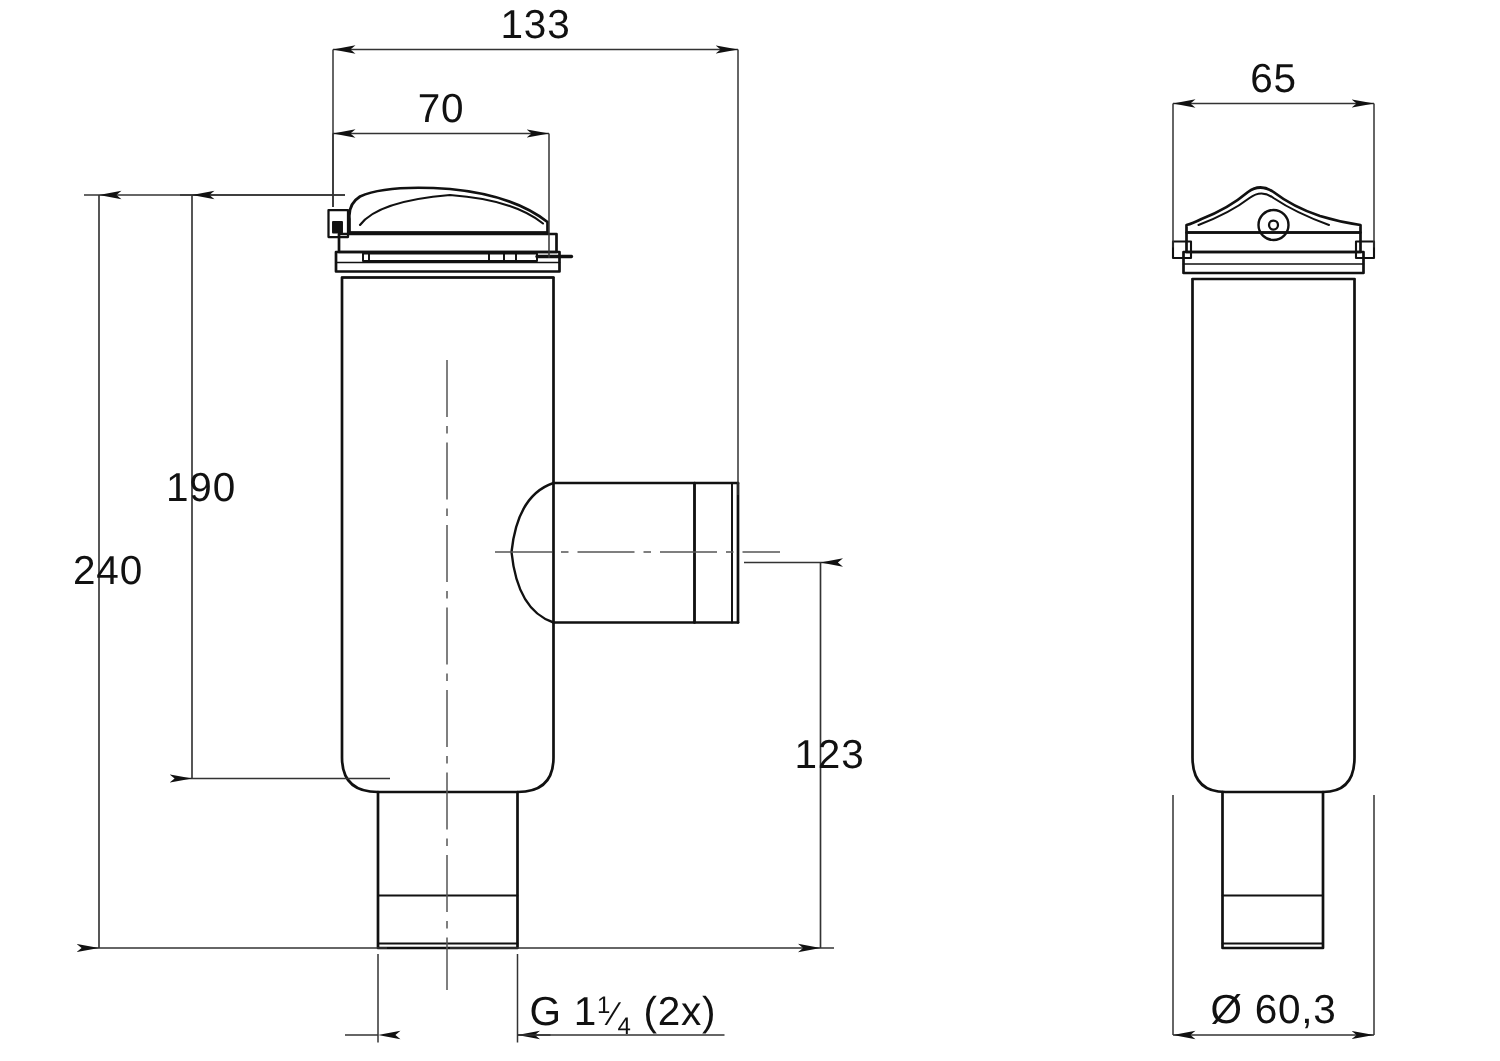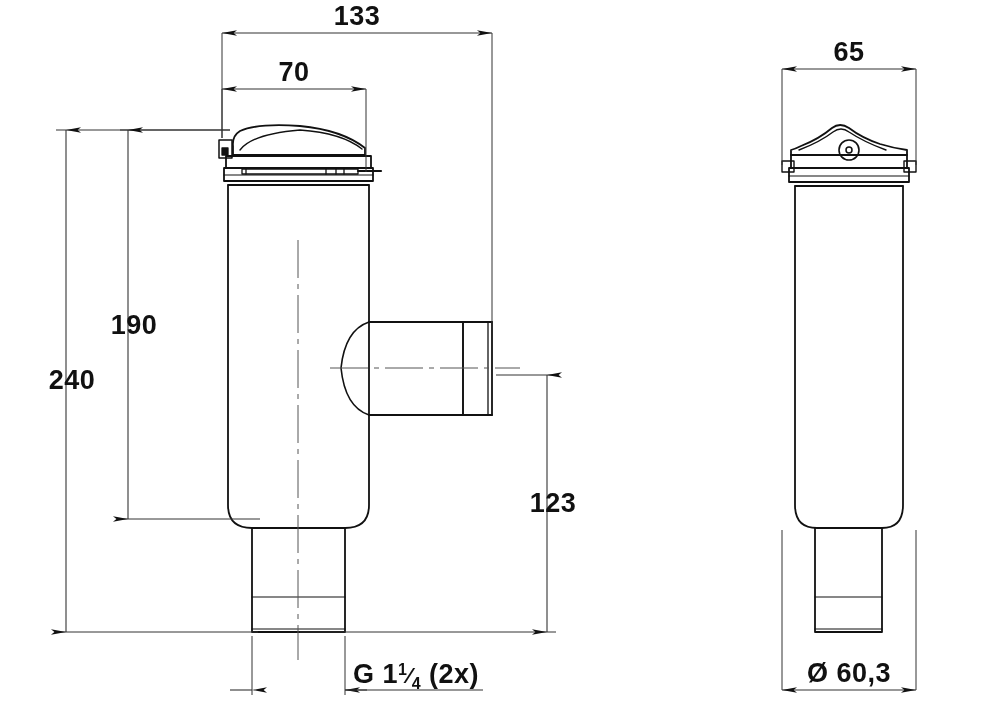--- a/index.html
+++ b/index.html
@@ -4,21 +4,21 @@
 <title>Technical Drawing</title>
 <style>
   html,body{margin:0;padding:0;background:#ffffff;}
   body{
     width:1000px;height:707px;
     font-family:"Liberation Sans", sans-serif;
     color:#1a1a1a;
     overflow:hidden;
     position:relative;
   }
-  #drawing-root{position:absolute;left:0;top:0;width:1000px;height:707px;font-weight:bold;}
+  #drawing-root{position:absolute;left:0;top:0;width:1000px;height:707px;}
   svg{display:block;}
   .dimtext{
     font-family:"Liberation Sans", sans-serif;
     font-size:27px;
     fill:#111111;
     letter-spacing:0.5px;
   }
   .frac-num{font-size:16px;}
   .frac-den{font-size:16px;}
 </style>

